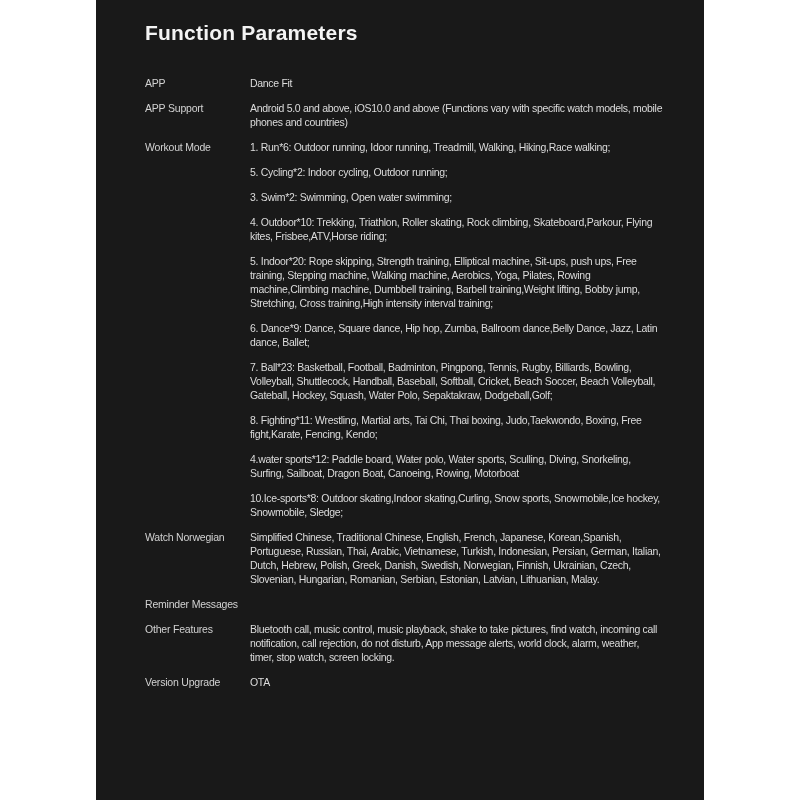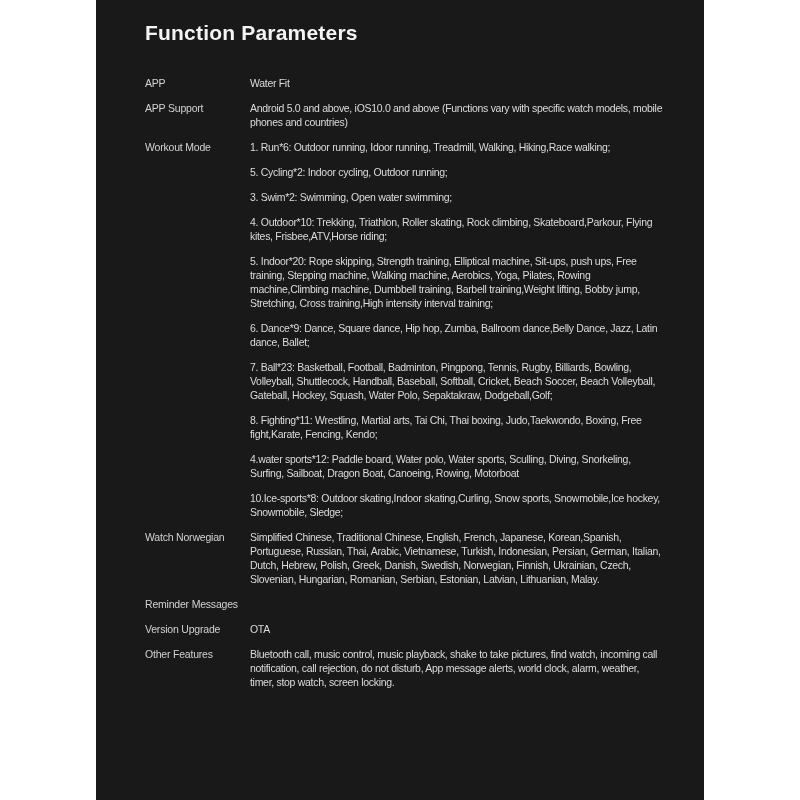--- a/index.html
+++ b/index.html
@@ -72,21 +72,21 @@
 </head>
 <body>
 
 <div class="stage">
   <div class="panel">
     <h1 class="title">Function Parameters</h1>
     <div class="spec-table">
         <div class="row">
           <div class="label">APP</div>
           <div class="value">
-            <p>Water Fit</p>
+            <p>Dance Fit</p>
           </div>
         </div>
         <div class="row">
           <div class="label">APP Support</div>
           <div class="value">
             <p>Android 5.0 and above, iOS10.0 and above (Functions vary with specific watch models, mobile phones and countries)</p>
           </div>
         </div>
         <div class="row">
           <div class="label">Workout Mode</div>
@@ -106,26 +106,26 @@
         <div class="row">
           <div class="label">Watch Norwegian</div>
           <div class="value">
             <p>Simplified Chinese, Traditional Chinese, English, French, Japanese, Korean,Spanish, Portuguese, Russian, Thai, Arabic, Vietnamese, Turkish, Indonesian, Persian, German, Italian, Dutch, Hebrew, Polish, Greek, Danish, Swedish, Norwegian, Finnish, Ukrainian, Czech, Slovenian, Hungarian, Romanian, Serbian, Estonian, Latvian, Lithuanian, Malay.</p>
           </div>
         </div>
         <div class="row">
           <div class="label">Reminder Messages</div>
         </div>
         <div class="row">
+          <div class="label">Other Features</div>
+          <div class="value">
+            <p>Bluetooth call, music control, music playback, shake to take pictures, find watch, incoming call notification, call rejection, do not disturb, App message alerts, world clock, alarm, weather, timer, stop watch, screen locking.</p>
+          </div>
+        </div>
+        <div class="row">
           <div class="label">Version Upgrade</div>
           <div class="value">
             <p>OTA</p>
-          </div>
-        </div>
-        <div class="row">
-          <div class="label">Other Features</div>
-          <div class="value">
-            <p>Bluetooth call, music control, music playback, shake to take pictures, find watch, incoming call notification, call rejection, do not disturb, App message alerts, world clock, alarm, weather, timer, stop watch, screen locking.</p>
           </div>
         </div>
       </div>
   </div>
 </div>
 
 </body></html>

